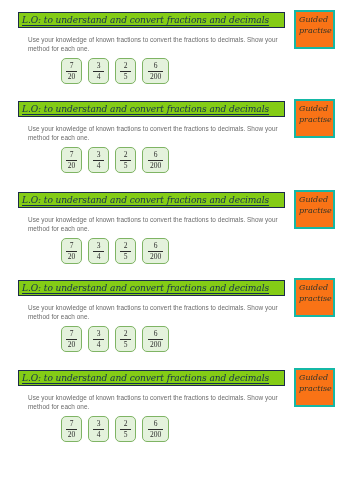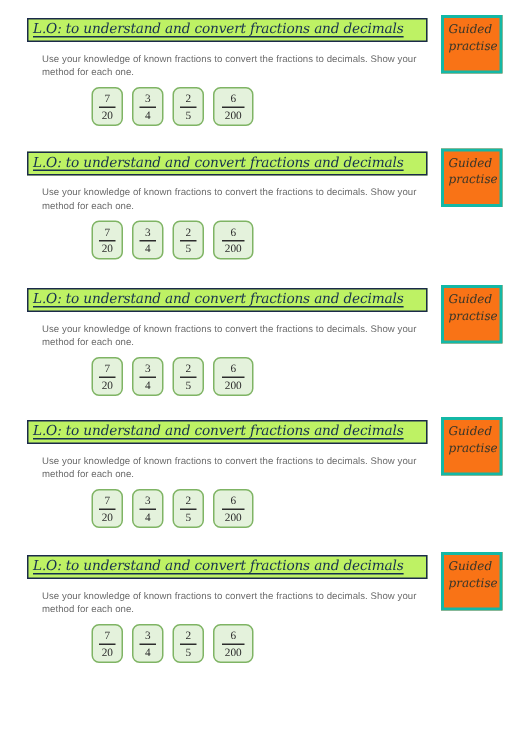--- a/index.html
+++ b/index.html
@@ -38,21 +38,21 @@
     width: 317px;
     height: 21px;
   }
 
   .lo-banner {
     position: absolute;
     left: 0;
     top: 2px;
     width: 267px;
     height: 16px;
-    background: #bef264;
+    background: #84cc16;
     border: 1px solid #1b2a4a;
     box-sizing: border-box;
     display: flex;
     align-items: center;
     padding: 0 3px;
     overflow: hidden;
   }
 
   .lo-text {
     font-family: "DejaVu Serif", serif;

